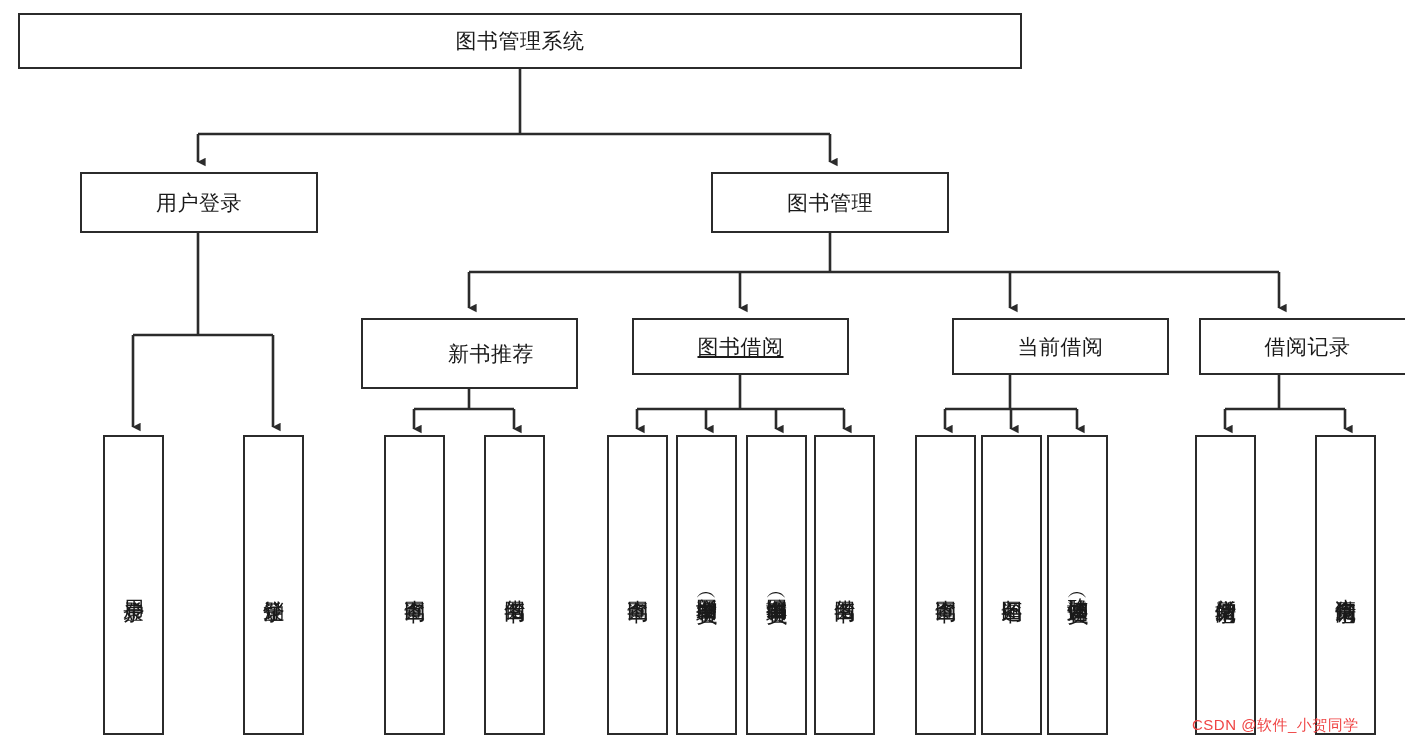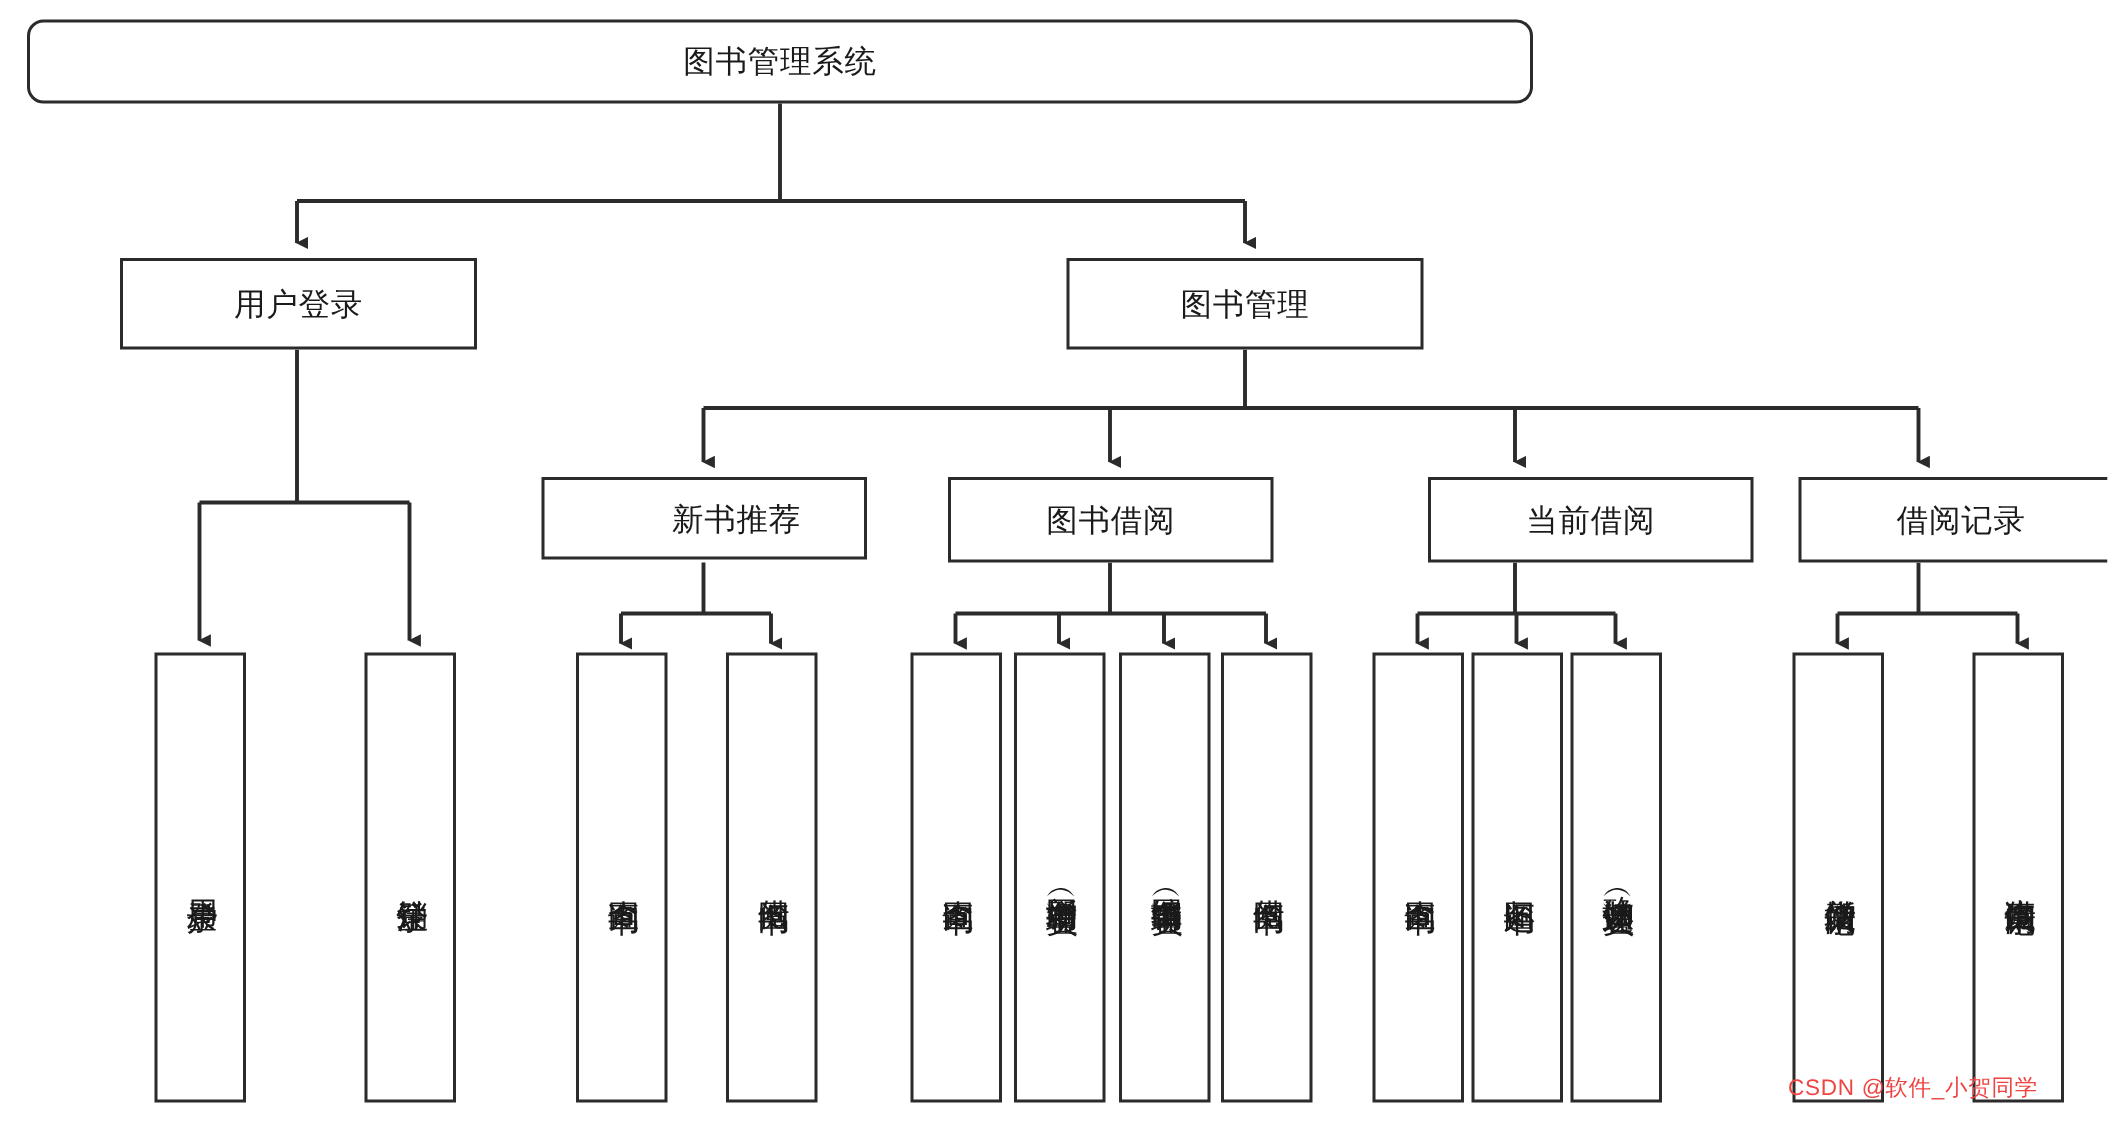--- a/index.html
+++ b/index.html
@@ -107,35 +107,35 @@
       <path d="M1011,409 L1011,429" marker-end="url(#arrow)"></path>
       <path d="M1077,409 L1077,429" marker-end="url(#arrow)"></path>
 
       <path d="M1279,375 L1279,409"></path>
       <path d="M1225,409 L1345,409"></path>
       <path d="M1225,409 L1225,429" marker-end="url(#arrow)"></path>
       <path d="M1345,409 L1345,429" marker-end="url(#arrow)"></path>
     </g>
   </svg>
 
-  <div class="node horiz" style="left:18px; top:13px; width:1004px; height:56px;border-radius:11px;">
+  <div class="node horiz" style="left:18px; top:13px; width:1004px; height:56px;">
     <span>图书管理系统</span>
   </div>
 
   <div class="node horiz" style="left:80px; top:172px; width:238px; height:61px;">
     <span>用户登录</span>
   </div>
   <div class="node horiz" style="left:711px; top:172px; width:238px; height:61px;">
     <span>图书管理</span>
   </div>
 
-  <div class="node horiz" style="left:361px; top:318px; width:217px; height:55px;padding-left:43px;">
+  <div class="node horiz" style="left:361px; top:318px; width:217px; height:71px;padding-left:43px;">
     <span>新书推荐</span>
   </div>
-  <div class="node horiz" style="left:632px; top:318px; width:217px; height:57px;">
+  <div class="node horiz" style="left:632px; top:318px; width:217px; height:57px;text-decoration:underline;">
     <span>图书借阅</span>
   </div>
   <div class="node horiz" style="left:952px; top:318px; width:217px; height:57px;">
     <span>当前借阅</span>
   </div>
   <div class="node horiz" style="left:1171px; top:318px; width:217px; height:57px;margin-left:28px;">
     <span>借阅记录</span>
   </div>
 
   <div class="node vert" style="left:103px; top:435px; width:61px; height:300px;">

